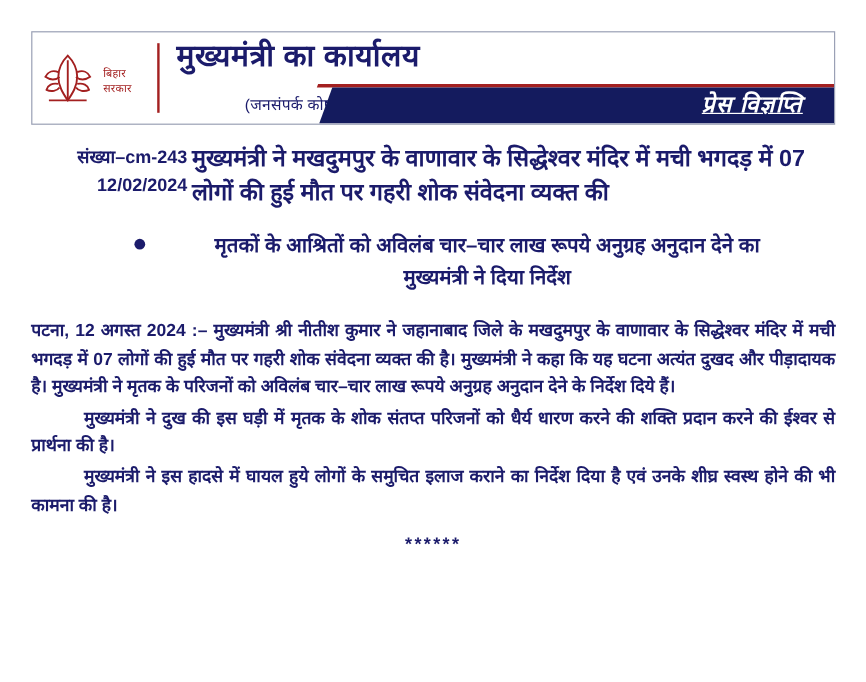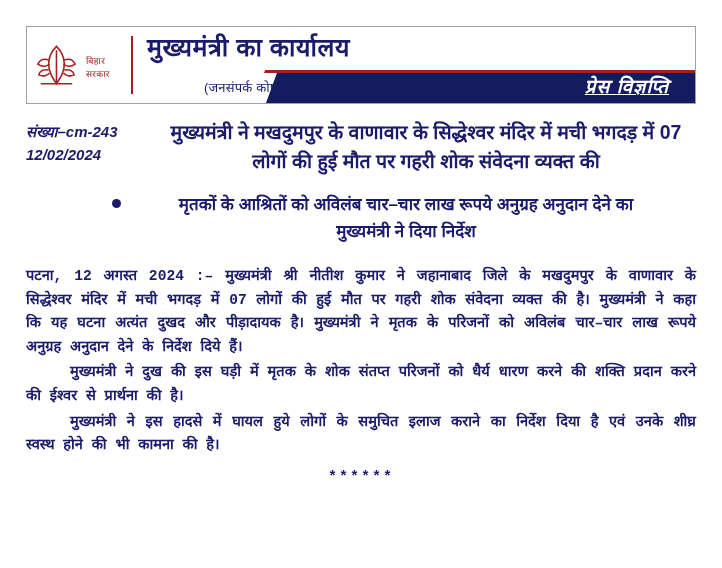--- a/index.html
+++ b/index.html
@@ -118,31 +118,30 @@
   }
 
   
   .meta-row {
     display: flex;
     margin: 14px 26px 0 26px;
   }
   .meta {
     width: 130px;
     min-width: 130px;
-    text-align: left;
+    text-align: right;
     font-size: 15px;
     font-weight: bold;
     color: #1b1b6b;
     line-height: 1.55;
     padding-top: 2px;
-    font-style: italic;
   }
   .headline {
     flex: 1;
-    text-align: center;
+    text-align: left;
     font-size: 19.5px;
     font-weight: bold;
     color: #1b1b6b;
     line-height: 1.5;
     padding: 0 4px;
   }
 
   
   .bullet-block {
     margin: 14px 60px 0 150px;
@@ -164,21 +163,20 @@
   }
 
   
   .body-text {
     margin: 20px 26px 0 26px;
     font-size: 14.6px;
     font-weight: bold;
     color: #1b1b6b;
     line-height: 1.62;
     text-align: justify;
-    font-family: Liberation Mono, monospace;
   }
   .body-text p {
     margin: 0 0 2px 0;
     text-indent: 0;
   }
   .body-text p.indent {
     text-indent: 44px;
   }
   .stars {
     text-align: center;

